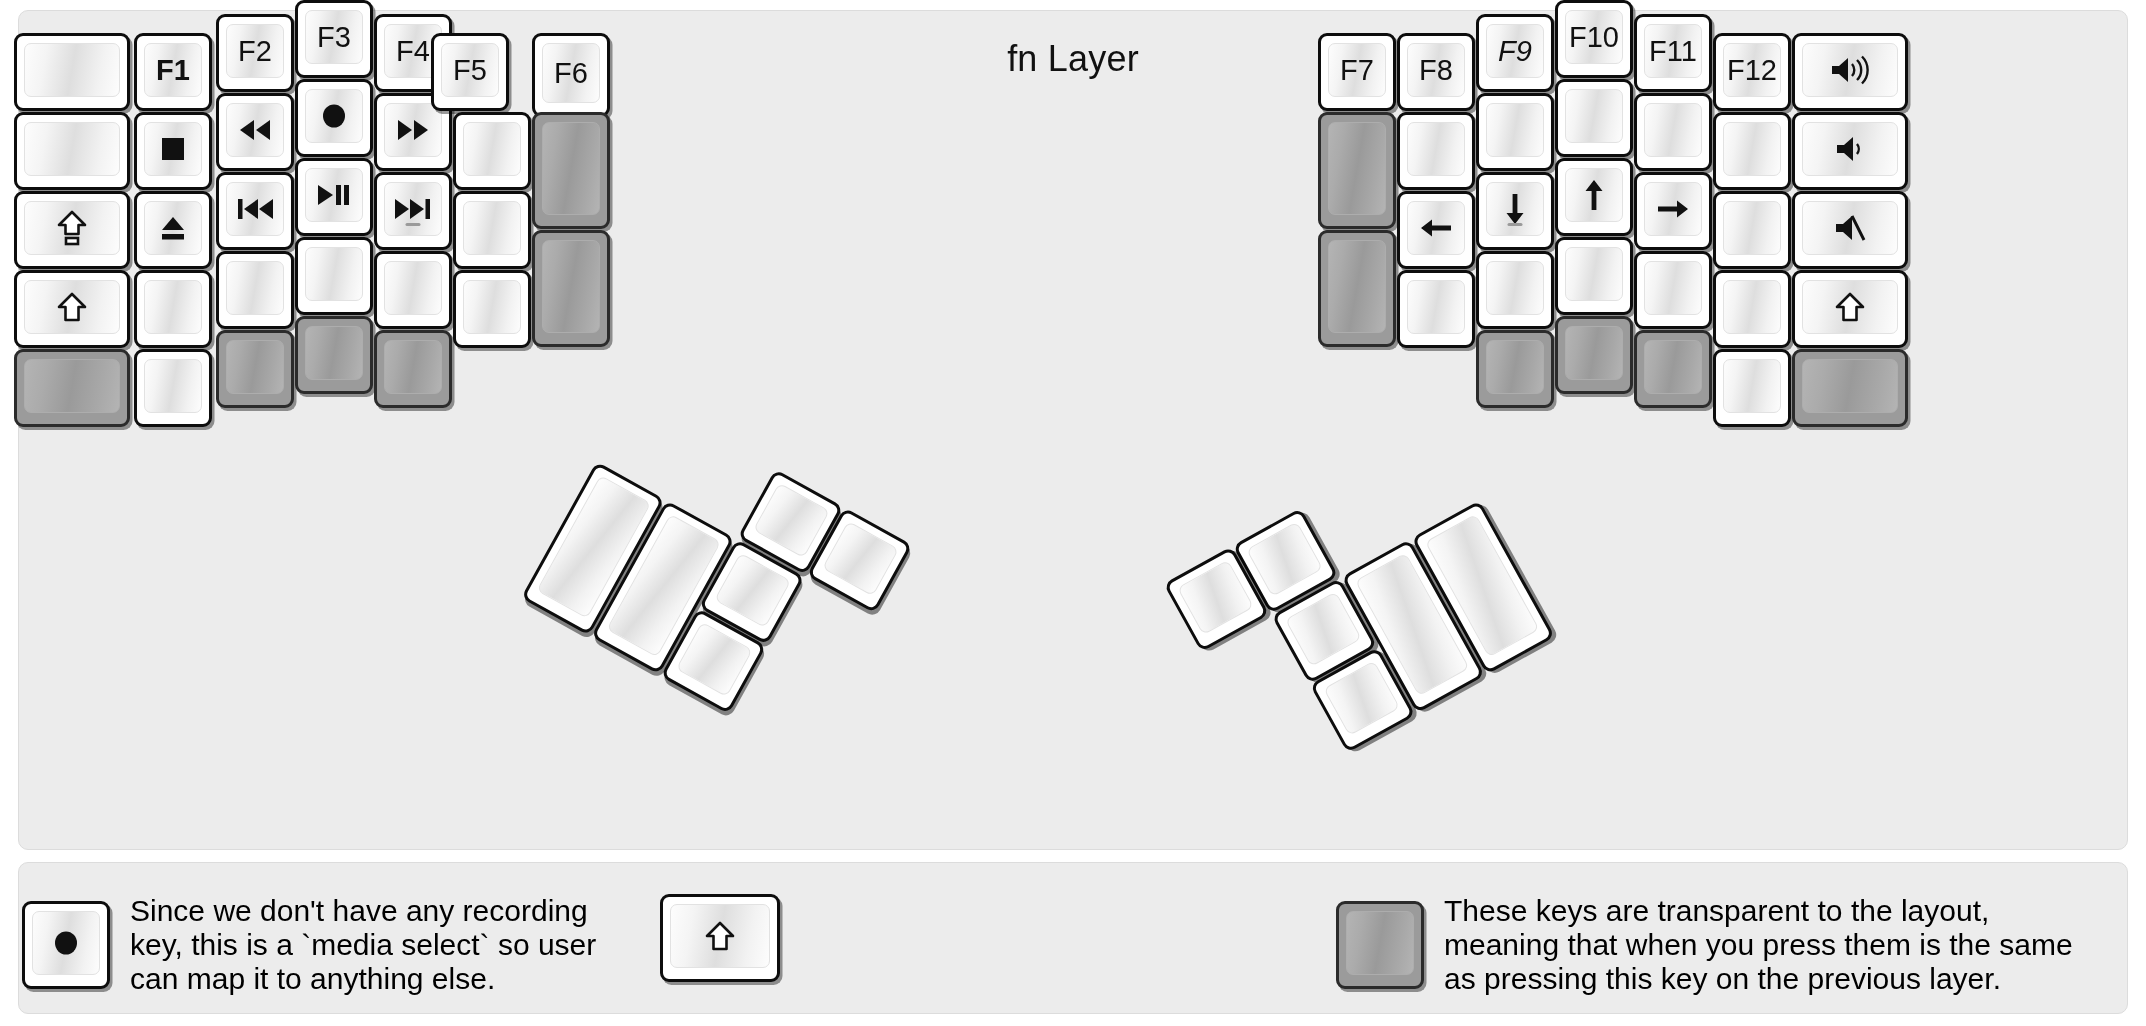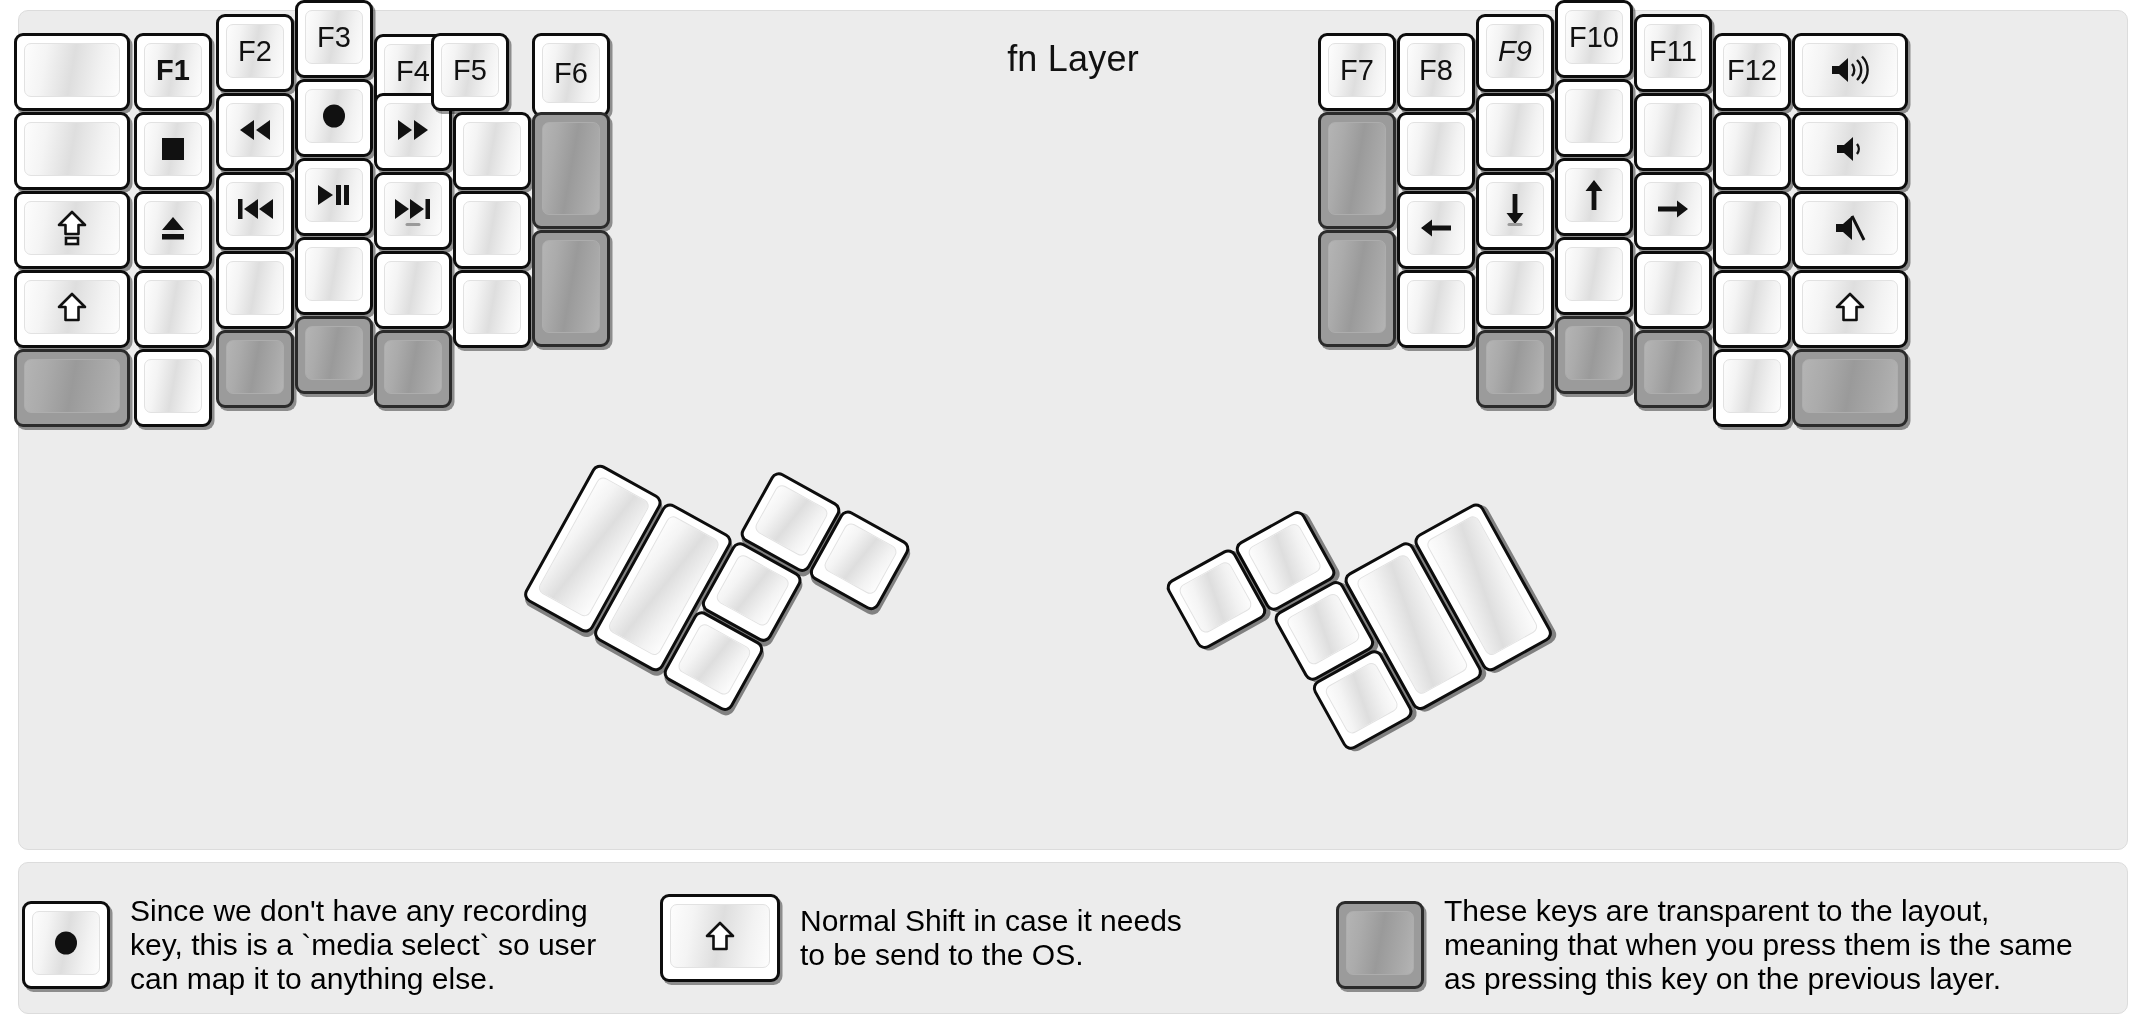--- a/index.html
+++ b/index.html
@@ -219,21 +219,21 @@
             </svg>
           </span>
         </div>
       </div>
       <div class="key" style="left: 295px; top: 237px; width: 78px; height: 78px;">
         <div class="cap"></div>
       </div>
       <div class="key transparent" style="left: 295px; top: 316px; width: 78px; height: 78px;">
         <div class="cap"></div>
       </div>
-      <div class="key" style="left: 374px; top: 14px; width: 78px; height: 78px; margin-top: 20px;">
+      <div class="key" style="left: 374px; top: 14px; width: 78px; height: 78px;">
         <div class="cap">
           <span class="lbl">F4</span>
         </div>
       </div>
       <div class="key" style="left: 374px; top: 93px; width: 78px; height: 78px;">
         <div class="cap">
           <span style="display: flex; align-items: center; justify-content: center;">
             <svg class="glyph" xmlns="http://www.w3.org/2000/svg" width="36" height="26" viewBox="0 0 36 26" fill="#111">
               <polygon points="3,3 3,23 17,13"></polygon>
               <polygon points="19,3 19,23 33,13"></polygon>
@@ -511,22 +511,20 @@
           <div class="key" style="left: 0px; top: 0px; width: 120px; height: 88px;">
             <div class="cap">
               <span style="display: flex; align-items: center; justify-content: center;">
                 <svg class="glyph" xmlns="http://www.w3.org/2000/svg" width="30" height="32" viewBox="0 0 30 32" fill="#111">
                   <path d="M15 3 L28 16 L21.5 16 L21.5 29 L8.5 29 L8.5 16 L2 16 Z" fill="#ffffff" stroke="#111" stroke-width="2.6" stroke-linejoin="round"></path>
                 </svg>
               </span>
             </div>
           </div>
         </div>
-        <div class="legend-text">Normal Shift in case it needs
-to be send to the OS.</div>
       </div>
       <div class="legend-entry" style="left: 1292px; top: 894px; padding-left: 44px;">
         <div class="legend-key">
           <div class="key transparent" style="left: 0px; top: 0px; width: 88px; height: 88px;">
             <div class="cap"></div>
           </div>
         </div>
         <div class="legend-text">These keys are transparent to the layout,
 meaning that when you press them is the same
 as pressing this key on the previous layer.</div>

